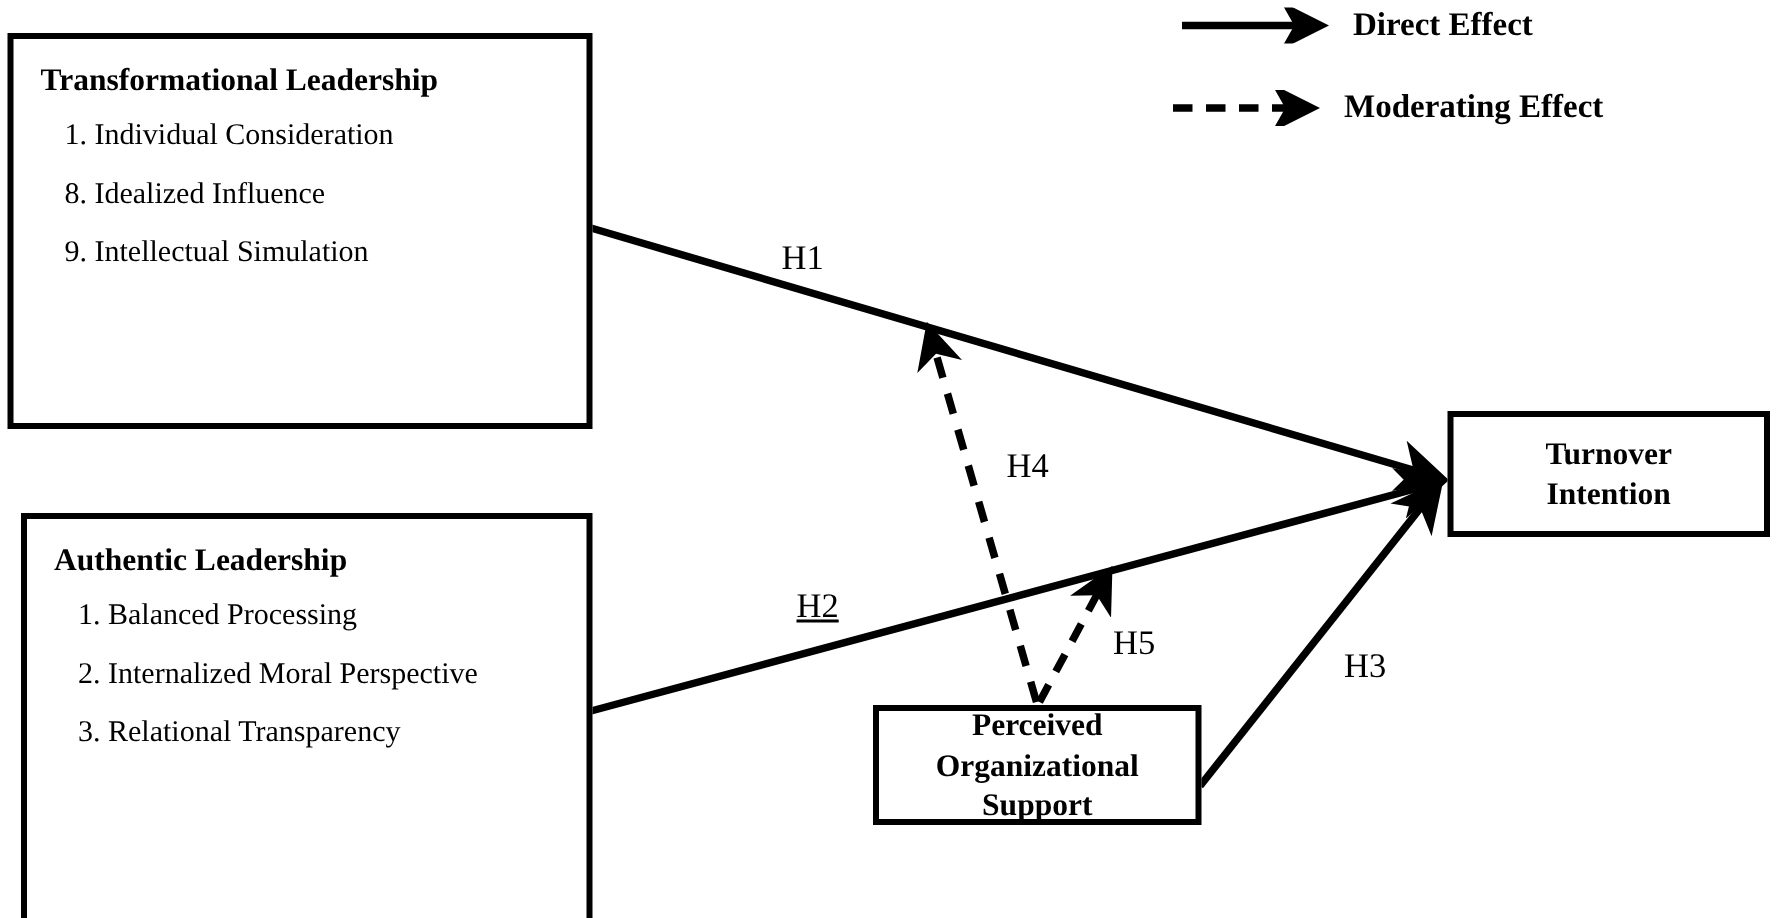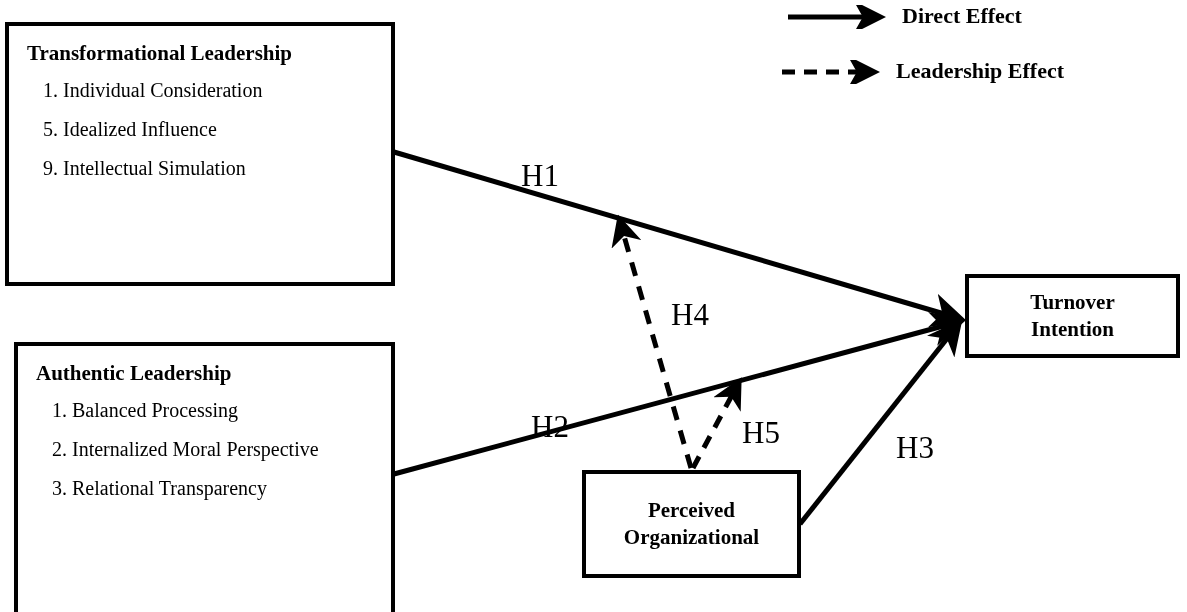--- a/index.html
+++ b/index.html
@@ -65,30 +65,30 @@
   }
   .centered-box .box-label {
     font-weight: bold;
     font-size: 21px;
     line-height: 1.28;
   }
   
   #box-transformational { left: 5px;   top: 22px;  width: 390px; height: 264px; }
   #box-authentic        { left: 14px;  top: 342px; width: 381px; height: 310px; }
   #box-turnover         { left: 965px; top: 274px; width: 215px; height: 84px;  }
-  #box-pos              { left: 582px; top: 470px; width: 219px; height: 108px; }
+  #box-pos              { left: 582px; top: 470px; width: 219px; height: 80px; }
   
   .path-label {
     position: absolute;
-    font-size: 31px;
+    font-size: 23px;
     line-height: 1;
     white-space: nowrap;
   }
   #label-h1 { left: 521px; top: 160px; }
-  #label-h2 { left: 531px; top: 411px; }
+  #label-h2 { left: 531px; top: 392px; text-decoration: underline; }
   #label-h3 { left: 896px; top: 432px; }
   #label-h4 { left: 671px; top: 299px; }
   #label-h5 { left: 742px; top: 417px; }
   
   #legend {
     position: absolute;
     left: 770px;
     top: 2px;
     width: 417px;
     height: 100px;
@@ -137,21 +137,21 @@
 
     <line x1="691" y1="468" x2="620" y2="222" stroke="#000000" stroke-width="5" stroke-dasharray="14 11" marker-end="url(#arrow-dash)"></line>
 
     <line x1="693" y1="468" x2="738" y2="384" stroke="#000000" stroke-width="5" stroke-dasharray="13 10" marker-end="url(#arrow-dash)"></line>
   </svg>
 
   <div class="node-box construct" id="box-transformational">
     <div class="construct-title">Transformational Leadership</div>
     <ul class="dim-list">
       <li>1. Individual Consideration</li>
-      <li>5. Idealized Influence</li>
+      <li>8. Idealized Influence</li>
       <li>9. Intellectual Simulation</li>
     </ul>
   </div>
 
   <div class="node-box construct" id="box-authentic">
     <div class="construct-title">Authentic Leadership</div>
     <ul class="dim-list">
       <li>1. Balanced Processing</li>
       <li>2. Internalized Moral Perspective</li>
       <li>3. Relational Transparency</li>
@@ -162,20 +162,21 @@
     <div class="box-label">
       <div>Turnover</div>
       <div>Intention</div>
     </div>
   </div>
 
   <div class="node-box centered-box" id="box-pos">
     <div class="box-label">
       <div>Perceived</div>
       <div>Organizational</div>
+      <div>Support</div>
     </div>
   </div>
 
   <div class="path-label" id="label-h1">H1</div>
   <div class="path-label" id="label-h2">H2</div>
   <div class="path-label" id="label-h3">H3</div>
   <div class="path-label" id="label-h4">H4</div>
   <div class="path-label" id="label-h5">H5</div>
 
   <div id="legend">
@@ -194,18 +195,18 @@
 
     <div class="legend-row" id="legend-row-moderating">
       <svg class="legend-glyph" viewBox="0 0 104 24" width="104" height="24" xmlns="http://www.w3.org/2000/svg">
         <defs>
           <marker id="legend-arrow-b" viewBox="0 0 12 12" refX="9" refY="6" markerWidth="6.5" markerHeight="6.5" orient="auto-start-reverse">
             <path d="M 0 0 L 12 6 L 0 12 L 3.4 6 z" fill="#000000"></path>
           </marker>
         </defs>
         <line x1="2" y1="12" x2="92" y2="12" stroke="#000000" stroke-width="5" stroke-dasharray="13 9" marker-end="url(#legend-arrow-b)"></line>
       </svg>
-      <span class="legend-text">Leadership Effect</span>
+      <span class="legend-text">Moderating Effect</span>
     </div>
 
   </div>
 
 </div>
 
 </body></html>

